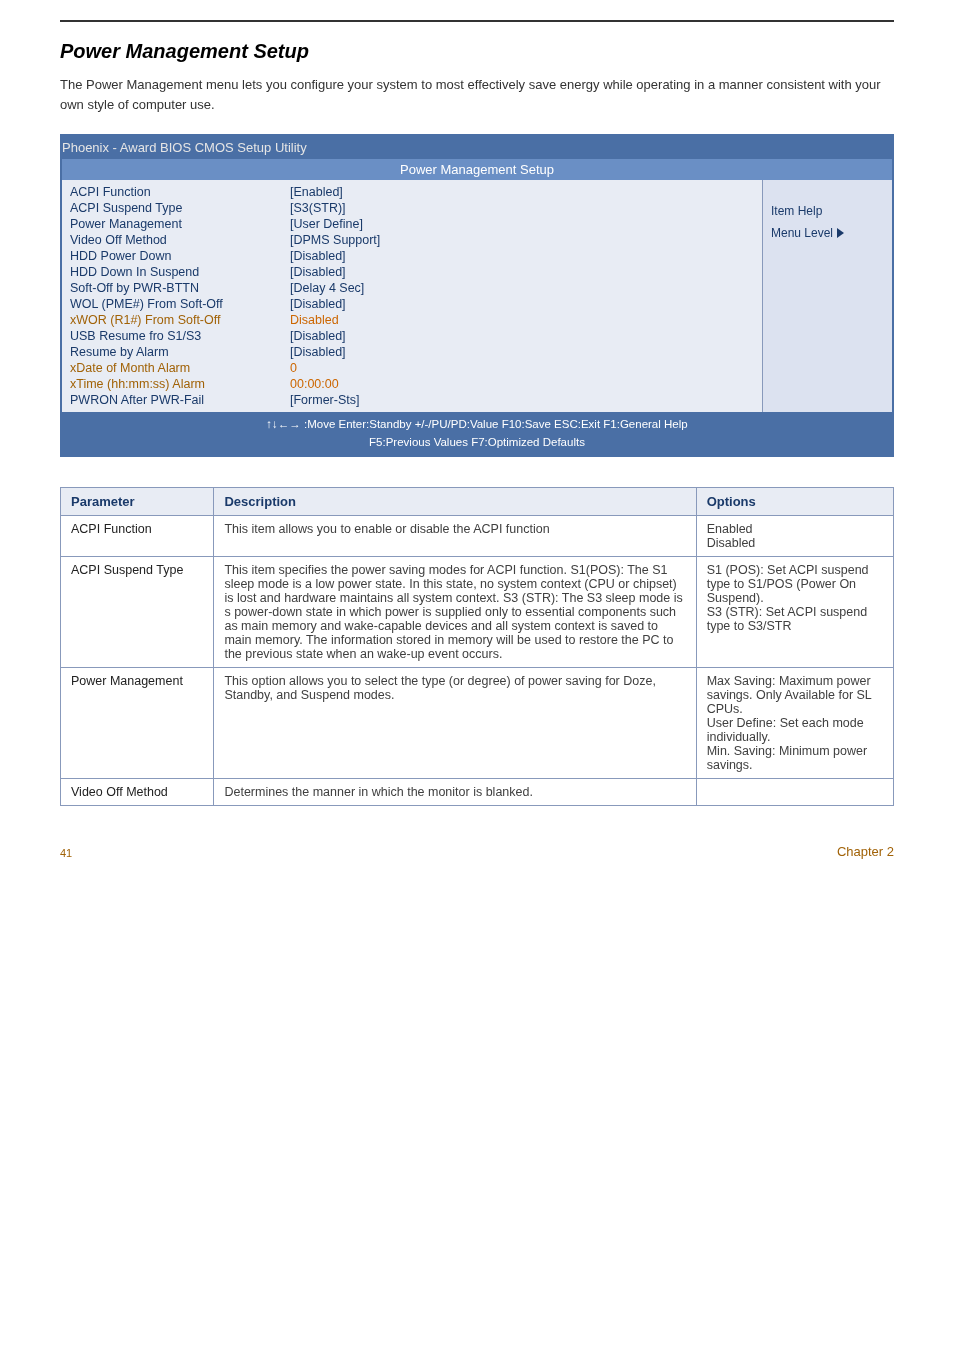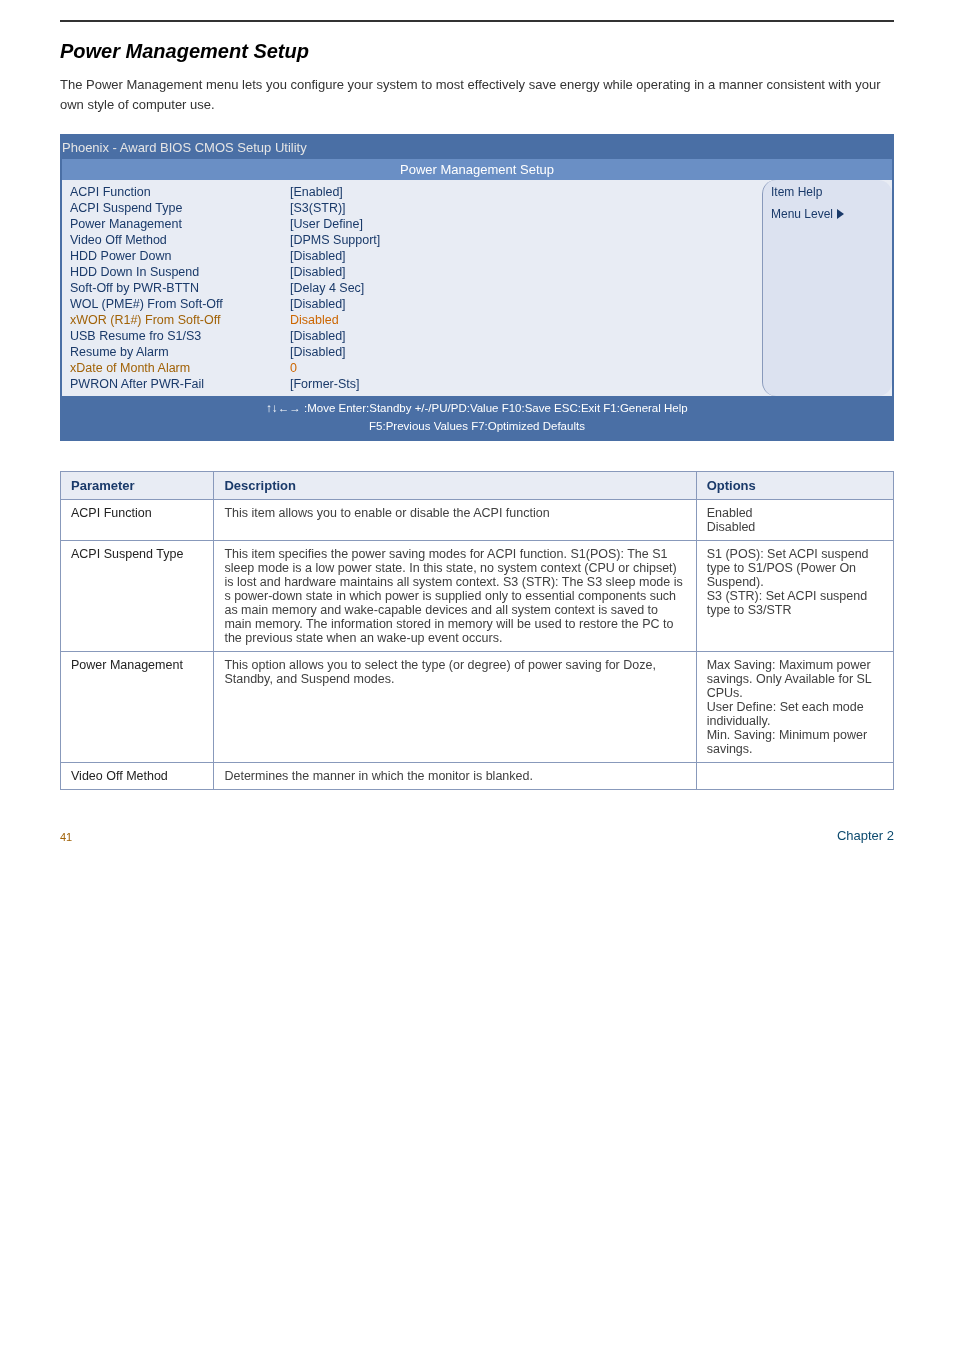--- a/index.html
+++ b/index.html
@@ -57,23 +57,22 @@
       display: flex;
       flex-direction: row;
     }
     .bios-left {
       flex: 1;
       padding: 4px 8px;
     }
     .bios-right {
       width: 130px;
       border-left: 1px solid #8899bb;
-      padding: 5px 8px;
+      padding: 24px 8px;
       background: #dce2f0;
-      border-radius: 14px;
     }
     .bios-row {
       display: flex;
       flex-direction: row;
       padding: 1px 0;
       font-size: 12.5px;
     }
     .bios-row .bios-label {
       width: 220px;
       color: #1a3a6a;
@@ -157,21 +156,21 @@
       align-items: flex-end;
       margin-top: 10px;
       padding-top: 8px;
     }
     .page-number {
       font-size: 11px;
       color: #a16207;
     }
     .chapter-label {
       font-size: 13px;
-      color: #0c4a6e;
+      color: #a16207;
     }
   </style>
 </head>
 <body>
 
 <hr class="top-rule">
 
 <div class="page-title">Power Management Setup</div>
 
 <p class="intro-text">The Power Management menu lets you configure your system to most effectively save energy while operating in a manner consistent with your own style of computer use.</p>
@@ -222,20 +221,24 @@
           <span class="bios-label">USB Resume fro S1/S3</span>
           <span class="bios-value">[Disabled]</span>
         </div>
         <div class="bios-row">
           <span class="bios-label">Resume by Alarm</span>
           <span class="bios-value">[Disabled]</span>
         </div>
         <div class="bios-row">
           <span class="bios-label orange">xDate of Month Alarm</span>
           <span class="bios-value orange">0</span>
+        </div>
+        <div class="bios-row">
+          <span class="bios-label orange">xTime (hh:mm:ss) Alarm</span>
+          <span class="bios-value orange">00:00:00</span>
         </div>
         <div class="bios-row">
           <span class="bios-label">PWRON After PWR-Fail</span>
           <span class="bios-value">[Former-Sts]</span>
         </div>
       </div>
     <div class="bios-right">
       <div class="item-help">Item Help</div>
       <div class="menu-level">
         <span>Menu Level</span>

